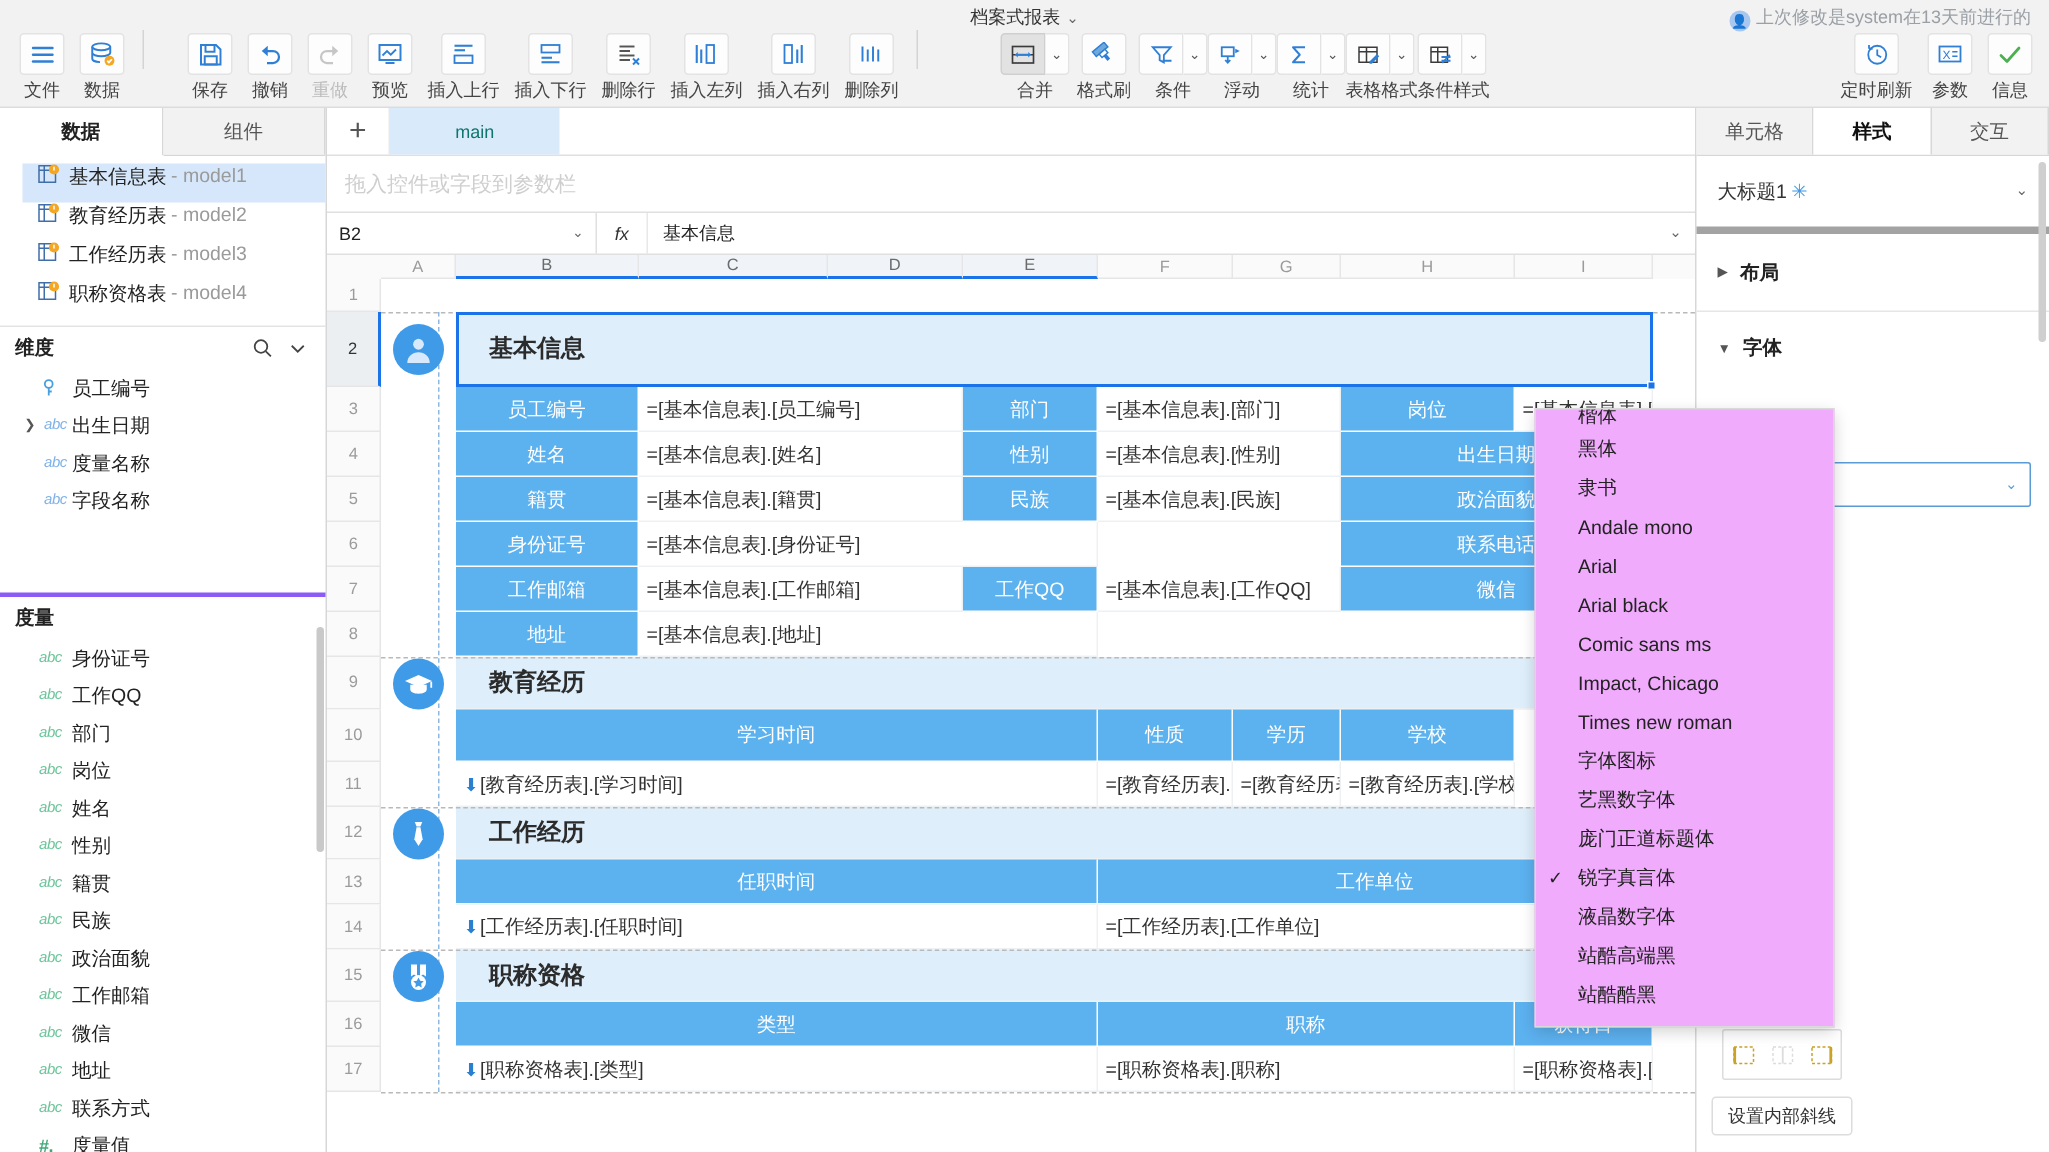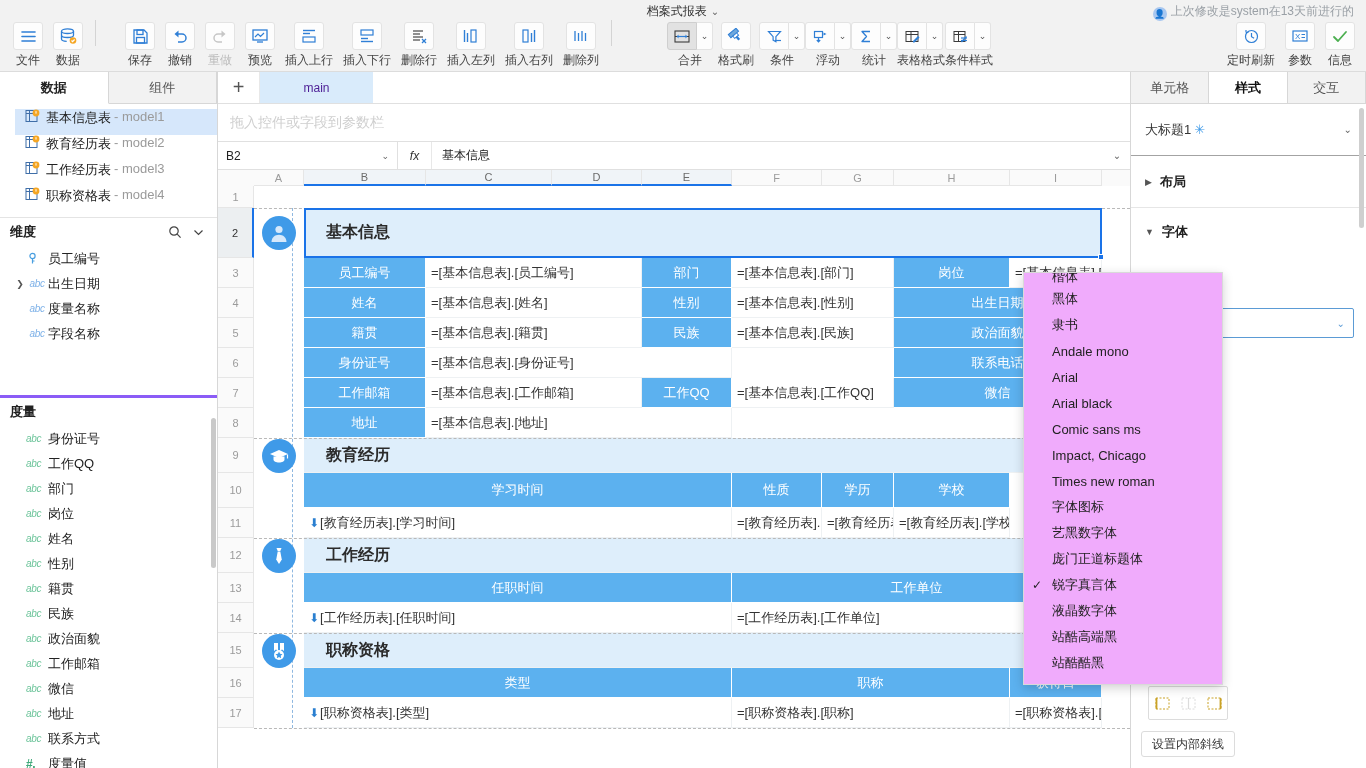--- a/index.html
+++ b/index.html
@@ -115,21 +115,21 @@
 
   
   #center { position:absolute; left:218px; top:72px; width:912px; height:696px; background:#fff; }
   #sheet-tabs { height:32px; display:flex; align-items:stretch; border-bottom:1px solid #e0e0e0; background:#fff; }
   #addsheet {
     width:42px; display:flex; align-items:center; justify-content:center;
     font-size:20px; color:#555; border-right:1px solid #e8e8e8; cursor:default;
   }
   .stab {
     width:113px; display:flex; align-items:center; justify-content:center;
-    font-size:12px; color:#4c1d95; background:#d9ebfb; cursor:default;
+    font-size:12px; color:#0f766e; background:#d9ebfb; cursor:default;
   }
   #param-bar {
     height:38px; display:flex; align-items:center; padding-left:12px;
     font-size:14px; color:#cfcfcf; border-bottom:1px solid #e0e0e0; background:#fff;
   }
   #formula-bar { height:28px; display:flex; align-items:stretch; border-bottom:1px solid #e0e0e0; background:#fff; }
   #namebox {
     width:180px; display:flex; align-items:center; padding:0 8px;
     font-size:12px; color:#222; border-right:1px solid #e0e0e0; cursor:default;
   }
@@ -205,21 +205,21 @@
   }
   #right-tabs { display:flex; height:32px; border-bottom:1px solid #d7d7d7; }
   .rtab {
     flex:1; display:flex; align-items:center; justify-content:center;
     font-size:13px; color:#555; background:#f2f2f2; border-right:1px solid #d7d7d7;
     cursor:default;
   }
   .rtab.sel { background:#fff; color:#111; font-weight:bold; }
   #style-sel {
     height:52px; display:flex; align-items:center; padding:0 14px;
-    border-bottom:1px solid #a3a3a3; font-size:13px; color:#333; cursor:default;
+    border-bottom:5px solid #a3a3a3; font-size:13px; color:#333; cursor:default;
   }
   #style-sel .sname { flex:1; }
   #style-sel .star { color:#3f9ae8; margin-left:3px; }
   #style-sel .cv { font-size:10px; color:#666; }
   .acc-head {
     height:52px; display:flex; align-items:center; padding:0 14px;
     font-size:13px; font-weight:bold; color:#222; border-bottom:1px solid #e6e6e6;
     cursor:default;
   }
   .acc-head .tri { font-size:9px; color:#555; margin-right:8px; }

